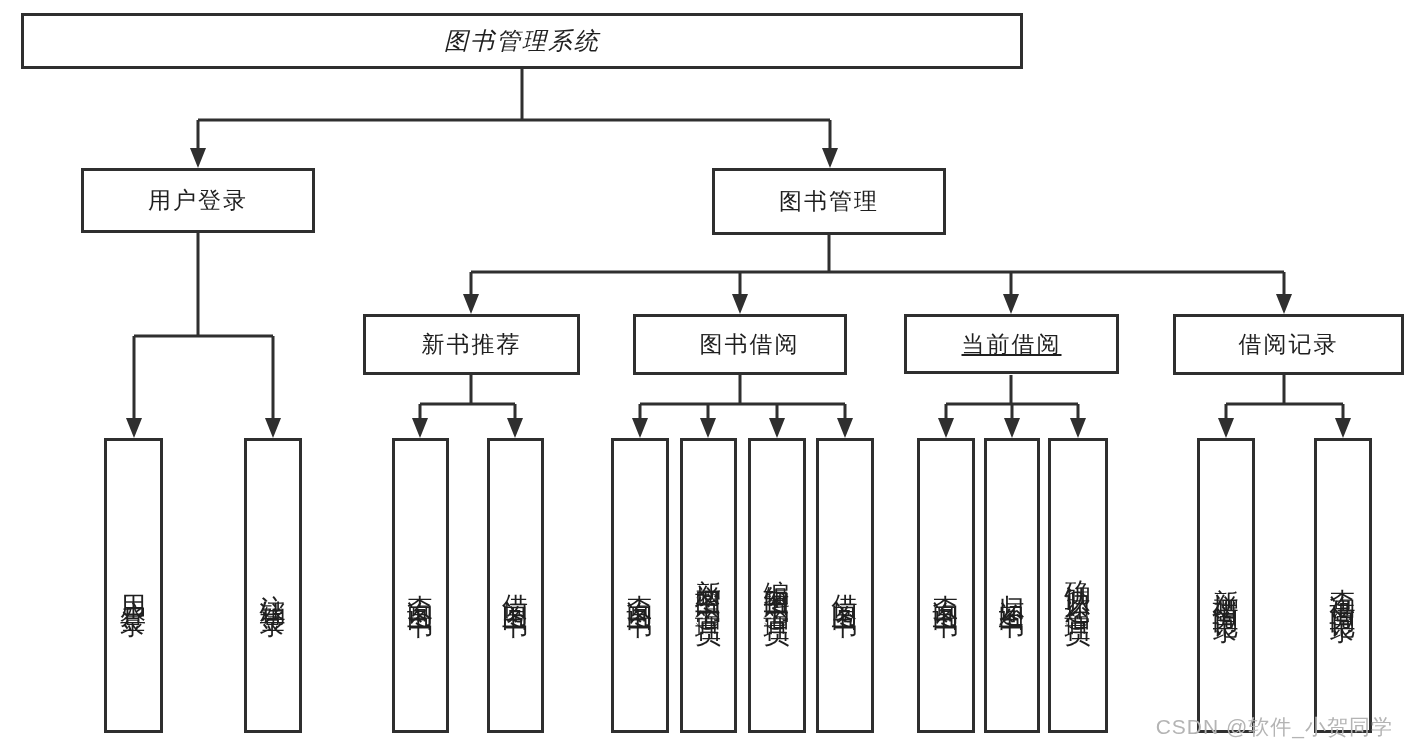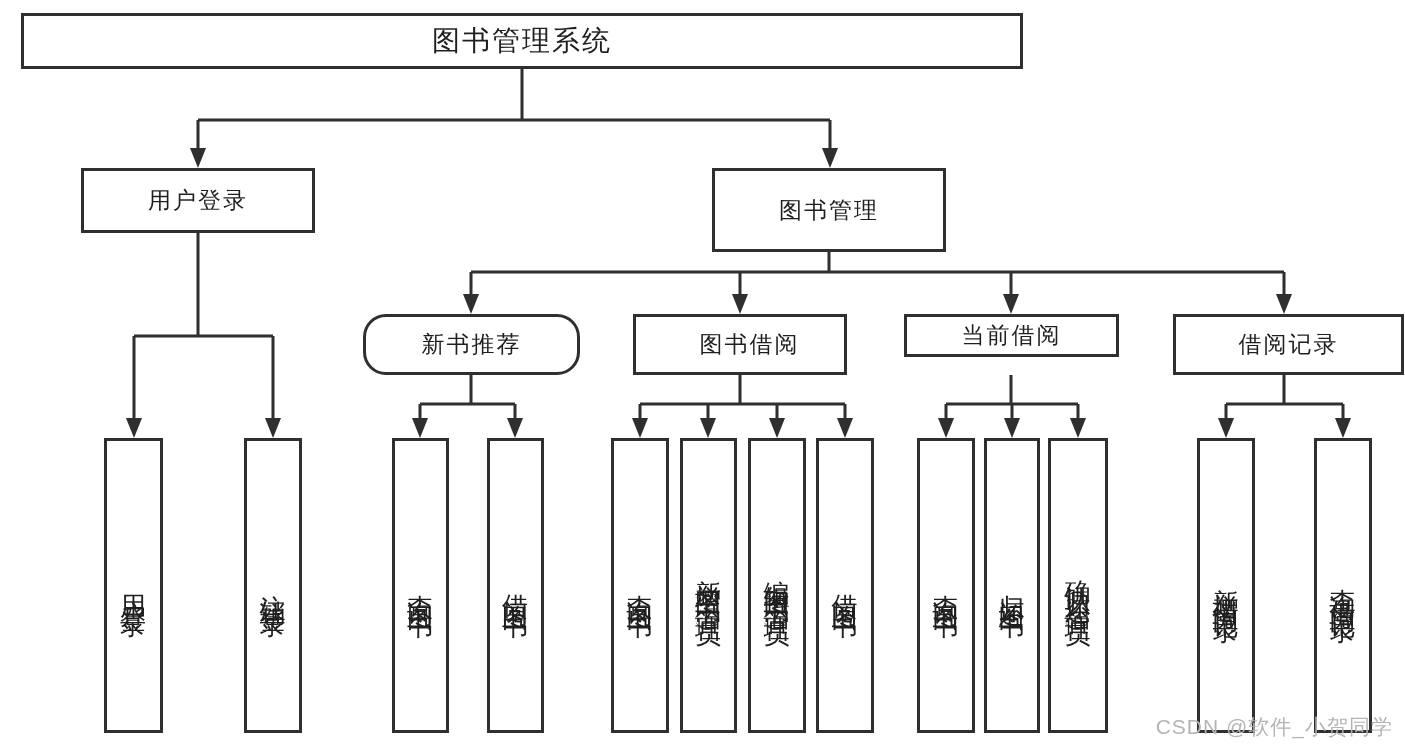--- a/index.html
+++ b/index.html
@@ -7,21 +7,21 @@
     position:relative; width:1405px; height:747px; background:#ffffff;
     font-family:"Liberation Sans", sans-serif; color:#1f1f1f; overflow:hidden;
   }
   svg.edges { position:absolute; left:0; top:0; }
   .node {
     position:absolute; box-sizing:border-box;
     border:3px solid #2f2f2f; background:#ffffff;
     display:flex; align-items:center; justify-content:center;
   }
   .h-node { font-size:23px; letter-spacing:2px; white-space:nowrap; }
-  .root-node { font-size:28px; }
+  .root-node { font-size:24px;font-style:italic; }
   .v-node span {
     writing-mode:vertical-rl; text-orientation:mixed;
     font-size:26px; letter-spacing:6px; line-height:1; white-space:nowrap;
   }
   .watermark {
     position:absolute; right:12px; top:713px;
     font-size:21px; letter-spacing:1px; color:#b4b4b4; white-space:nowrap;margin-left:24px;
   }
 </style>
 </head>
@@ -69,31 +69,31 @@
     </g>
   </svg>
 
   <div class="node h-node root-node" style="left:21px; top:13px; width:1002px; height:56px;">
     <span>图书管理系统</span>
   </div>
 
   <div class="node h-node" style="left:81px; top:168px; width:234px; height:65px;">
     <span>用户登录</span>
   </div>
-  <div class="node h-node" style="left:712px; top:168px; width:234px; height:84px;">
+  <div class="node h-node" style="left:712px; top:168px; width:234px; height:67px;">
     <span>图书管理</span>
   </div>
 
-  <div class="node h-node" style="left:363px; top:314px; width:217px; height:61px;border-radius:23px;">
+  <div class="node h-node" style="left:363px; top:314px; width:217px; height:61px;">
     <span>新书推荐</span>
   </div>
   <div class="node h-node" style="left:633px; top:314px; width:214px; height:61px;padding-left:19px;">
     <span>图书借阅</span>
   </div>
-  <div class="node h-node" style="left:904px; top:314px; width:215px; height:43px;">
+  <div class="node h-node" style="left:904px; top:314px; width:215px; height:60px;text-decoration:underline;">
     <span>当前借阅</span>
   </div>
   <div class="node h-node" style="left:1173px; top:314px; width:231px; height:61px;">
     <span>借阅记录</span>
   </div>
 
   <div class="node v-node" style="left:104px; top:438px; width:59px; height:295px;">
     <span>用户登录</span>
   </div>
   <div class="node v-node" style="left:244px; top:438px; width:58px; height:295px;">

